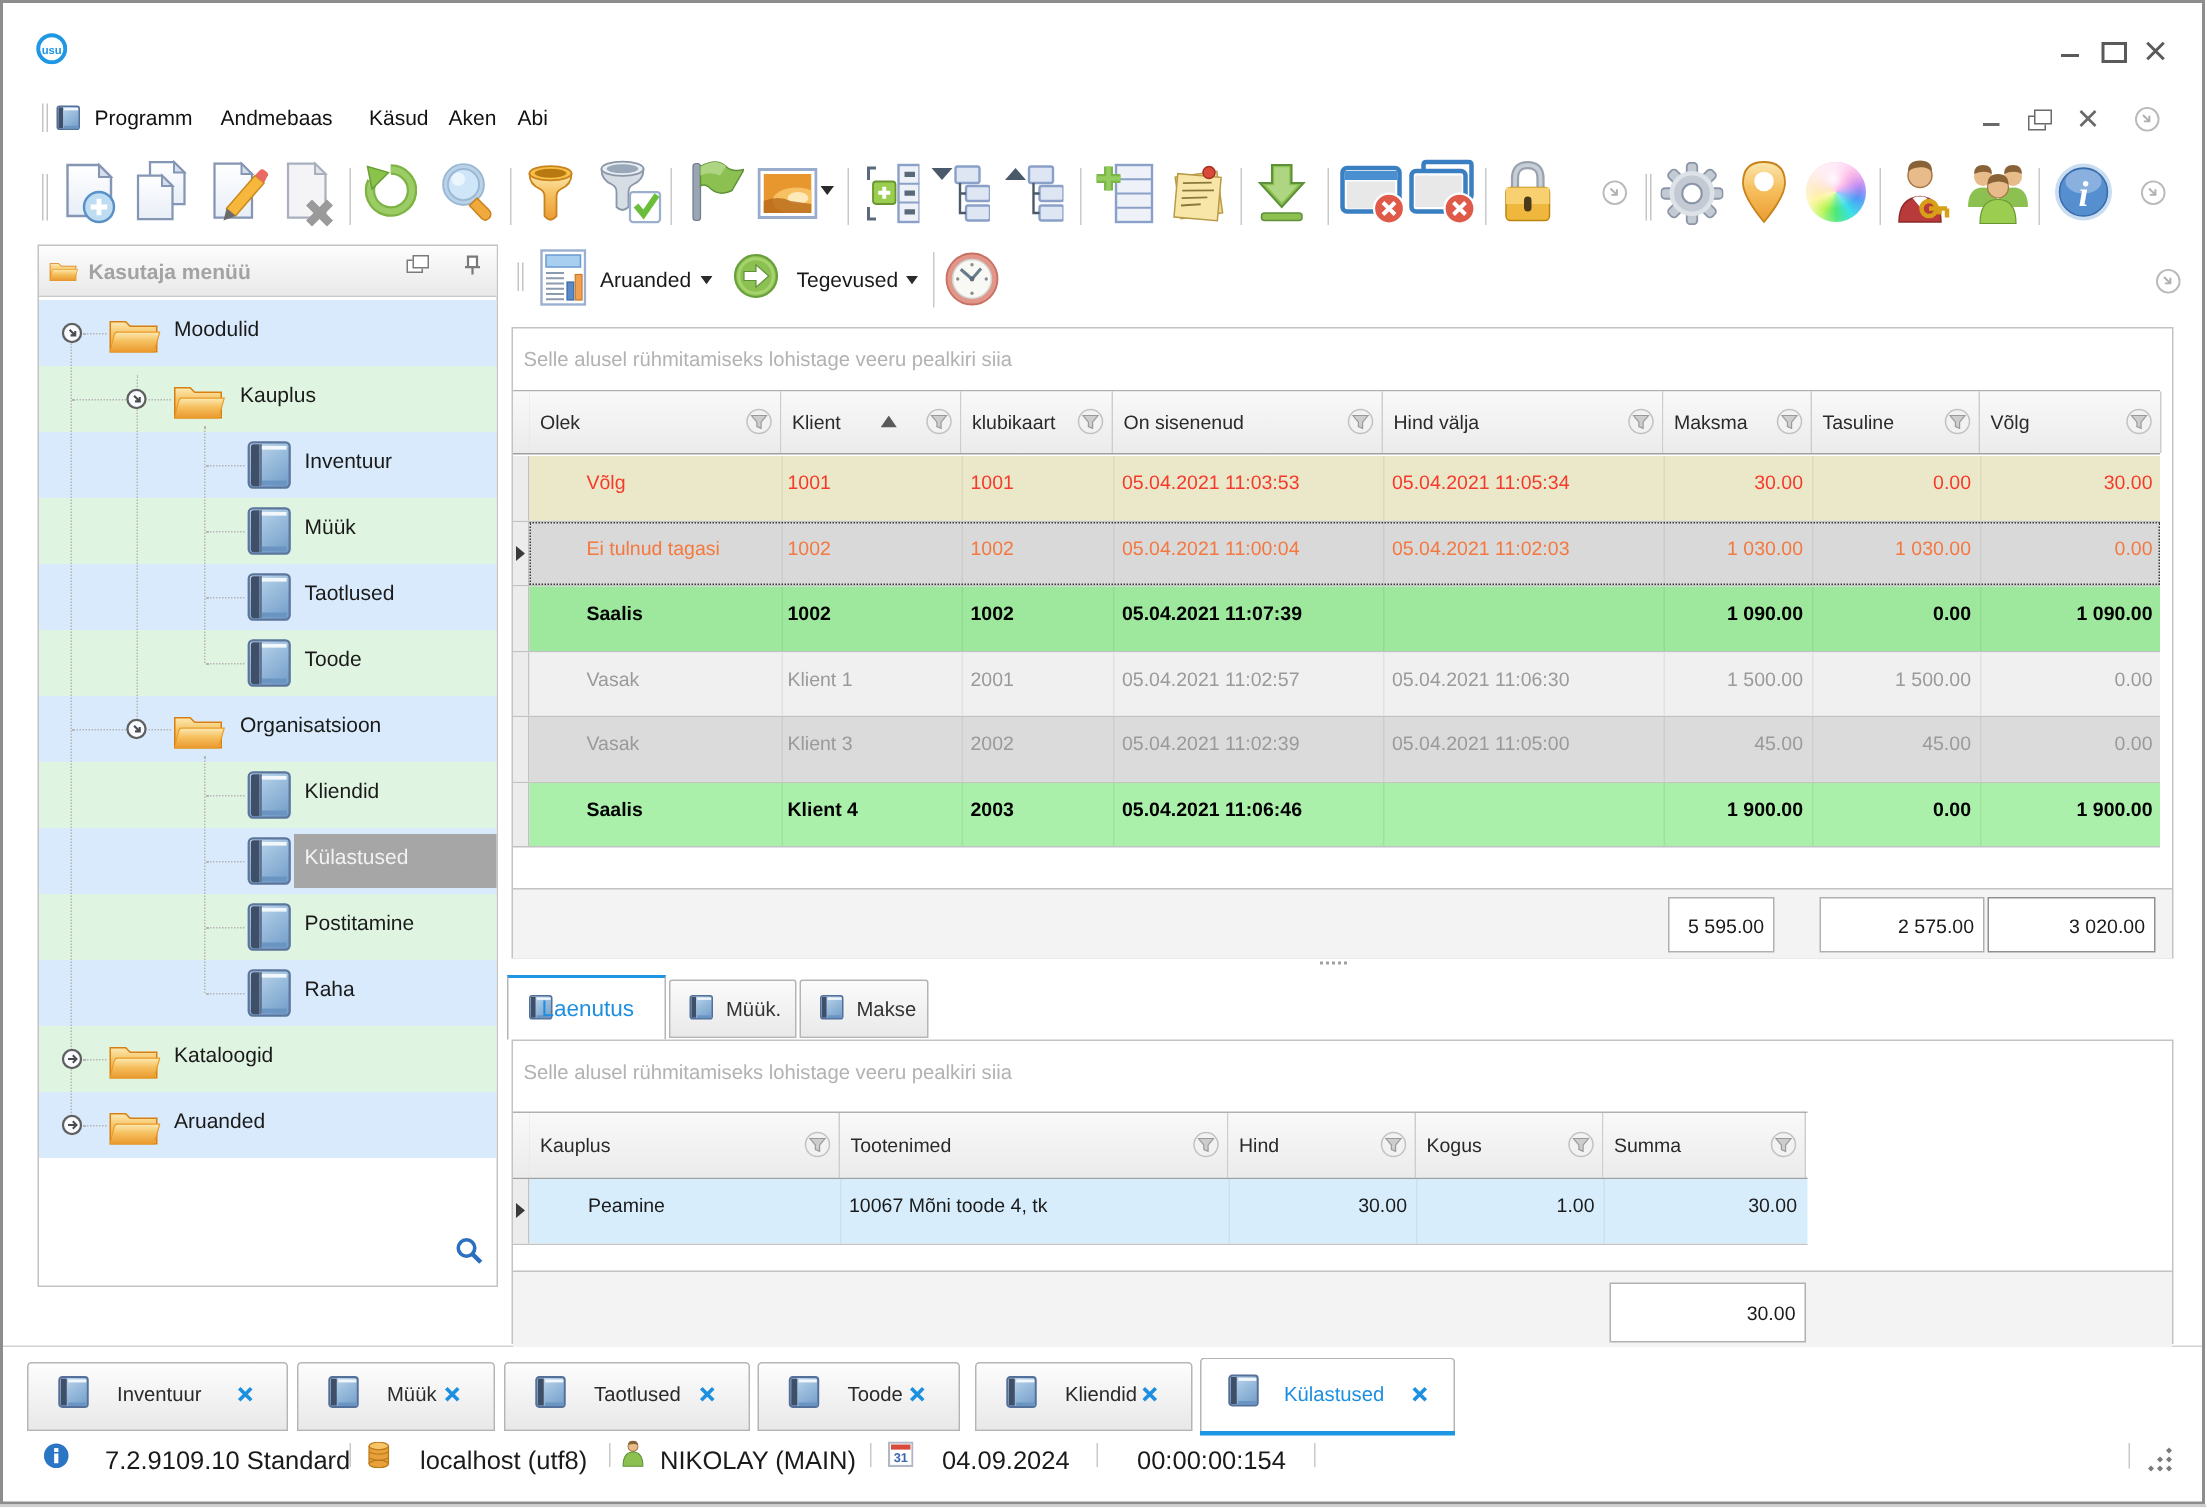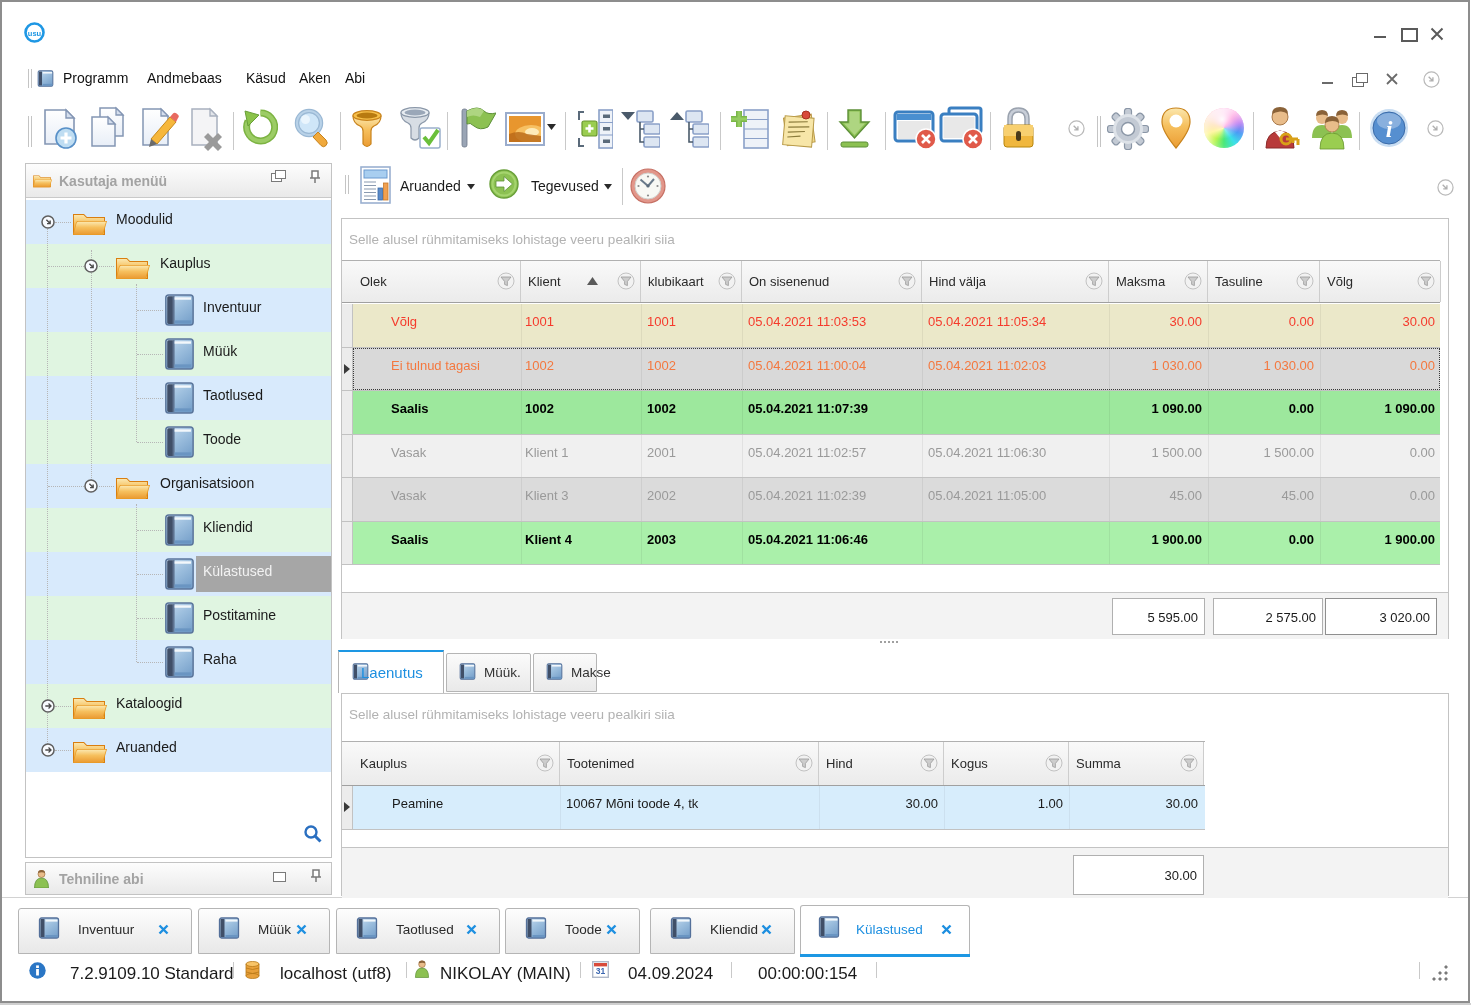--- a/index.html
+++ b/index.html
@@ -427,32 +427,20 @@
           <circle cx="6.5" cy="6.5" r="5.6" fill="#f8fbff" stroke="#5f5f5f" stroke-width="1.4"></circle>
           <path d="M4 6.5 L9 6.5 M7 4.2 L9.3 6.5 L7 8.8" stroke="#4a4a4a" stroke-width="1.2" fill="none"></path>
         </svg>
 <svg class="ab" style="left:45px;top:536px" width="36" height="30" viewBox="0 0 36 30">
           <use href="#folder"></use>
         </svg>
 <div class="t treetxt" style="left:90px;top:539px;color:#1a1a1a">Aruanded</div>
 </div>
 </div>
 
-<div class="ab phead" style="left:25px;top:862px;width:307px;height:33px;box-sizing:border-box;border:1px solid #c3c3c3">
-<svg class="ab" style="left:7px;top:7px" width="17" height="18" viewBox="0 0 34 36">
-<circle cx="17" cy="8" r="7" fill="#e8bc8a" stroke="#a87848" stroke-width="1.5"></circle>
-<path d="M10 6 Q10 0 17 0 Q24 0 24 6 Q18 3 10 6" fill="#8a6238"></path>
-<path d="M3 36 Q3 16 17 16 Q31 16 31 36 Z" fill="#8cc152" stroke="#5d9038" stroke-width="1.5"></path>
-      </svg>
-<div class="t" style="left:33px;top:8px">Tehniline abi</div>
-<div class="ab" style="left:247px;top:9px;width:11px;height:8px;border:1.4px solid #7a7a7a;background:#fff"></div>
-<svg class="ab" style="left:284px;top:6px" width="12" height="14" viewBox="0 0 12 14">
-        <path d="M3 1 L9 1 L9 8 L3 8 Z M1 8 L11 8 M6 8 L6 13" stroke="#7a7a7a" stroke-width="1.5" fill="#fff"></path>
-      </svg>
-</div>
 <svg class="ab" style="left:303px;top:824px" width="19" height="19" viewBox="0 0 19 19">
       <circle cx="8" cy="8" r="5.5" fill="none" stroke="#2a6fc0" stroke-width="2.4"></circle>
       <path d="M12 12 L17.5 17.5" stroke="#2a6fc0" stroke-width="3"></path>
     </svg>
 
 <div class="ab" style="left:2px;top:897px;width:1466px;height:1px;background:#d2d2d2"></div>
 
 <svg class="ab" style="left:29px;top:962px" width="17" height="17" viewBox="0 0 17 17">
       <circle cx="8.5" cy="8.5" r="8.2" fill="#2a76c5"></circle>
       <rect x="7.1" y="7" width="2.8" height="6.5" fill="#fff"></rect>
@@ -703,39 +691,39 @@
 <div class="gcell" style="left:49px;color:#000;font-weight:bold">Saalis</div>
 <div class="gcell" style="left:183px;color:#000;font-weight:bold">Klient 4</div>
 <div class="gcell" style="left:305px;color:#000;font-weight:bold">2003</div>
 <div class="gcell" style="left:406px;color:#000;font-weight:bold">05.04.2021 11:06:46</div>
 <div class="gcell" style="left:586px;color:#000;font-weight:bold"></div>
 <div class="gcell num" style="left:767px;width:93px;color:#000;font-weight:bold">1 900.00</div>
 <div class="gcell num" style="left:866px;width:106px;color:#000;font-weight:bold">0.00</div>
 <div class="gcell num" style="left:978px;width:115px;color:#000;font-weight:bold">1 900.00</div>
 </div>
 <div class="ab" style="left:0;top:373px;width:1106px;height:46px;background:#f3f3f3;border-top:1px solid #c3c3c3">
-<div class="sumbox" style="left:770px;top:5px;width:93px;height:37px">5 595.00</div>
+<div class="sumbox" style="left:770px;top:5px;width:71px;height:37px">5 595.00</div>
 <div class="sumbox" style="left:871px;top:5px;width:110px;height:37px">2 575.00</div>
 <div class="sumbox" style="left:983px;top:5px;width:112px;height:37px;border:1px solid #8f8f8f">3 020.00</div>
 </div>
 </div>
 <div class="ab" style="left:880px;top:641px;width:18px;height:1px;border-top:2px dotted #a0a0a0"></div>
 <div class="ab" style="left:338px;top:650px;width:106px;height:43px;background:#fff;border:1px solid #b5b5b5;border-top:2px solid #1d97e3;border-bottom:none;box-sizing:border-box">
 <svg class="ab" style="left:13px;top:11px" width="17" height="17" viewBox="0 0 22 22">
         <use href="#booksm"></use>
       </svg>
 <div class="t" style="left:22px;top:12px;font-size:15px;color:#1d8fe0">Laenutus</div>
     </div>
 <div class="tab2" style="left:446px;top:653px;width:85px;height:39px">
 <svg class="ab" style="left:12px;top:9px" width="17" height="17" viewBox="0 0 22 22">
         <use href="#booksm"></use>
       </svg>
 <div class="t" style="left:37px;top:11px">Müük.</div>
     </div>
-<div class="tab2" style="left:533px;top:653px;width:64px;height:39px">
+<div class="tab2" style="left:533px;top:653px;width:86px;height:39px">
 <svg class="ab" style="left:12px;top:9px" width="17" height="17" viewBox="0 0 22 22">
         <use href="#booksm"></use>
       </svg>
 <div class="t" style="left:37px;top:11px">Makse</div>
     </div>
 <div class="ab" style="left:341px;top:693px;width:1108px;height:203px;border:1px solid #c3c3c3;box-sizing:border-box;background:#fff">
 <div class="gbar" style="left:7px;top:13px">Selle alusel rühmitamiseks lohistage veeru pealkiri siia</div>
 <div class="ab" style="left:0;top:47px;width:863px;height:45px;border-top:1px solid #b0b0b0;border-bottom:1px solid #a0a0a0;box-sizing:border-box">
 <div class="ab" style="left:0;top:0;width:11px;height:43px;background:linear-gradient(#f9f9f9,#ebebeb);border-right:1px solid #cdcdcd"></div>
 <div class="hcell" style="left:11px;width:207px;height:43px">

